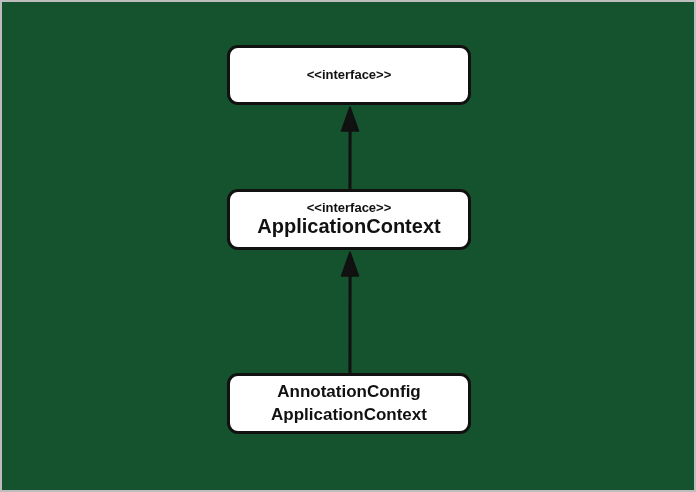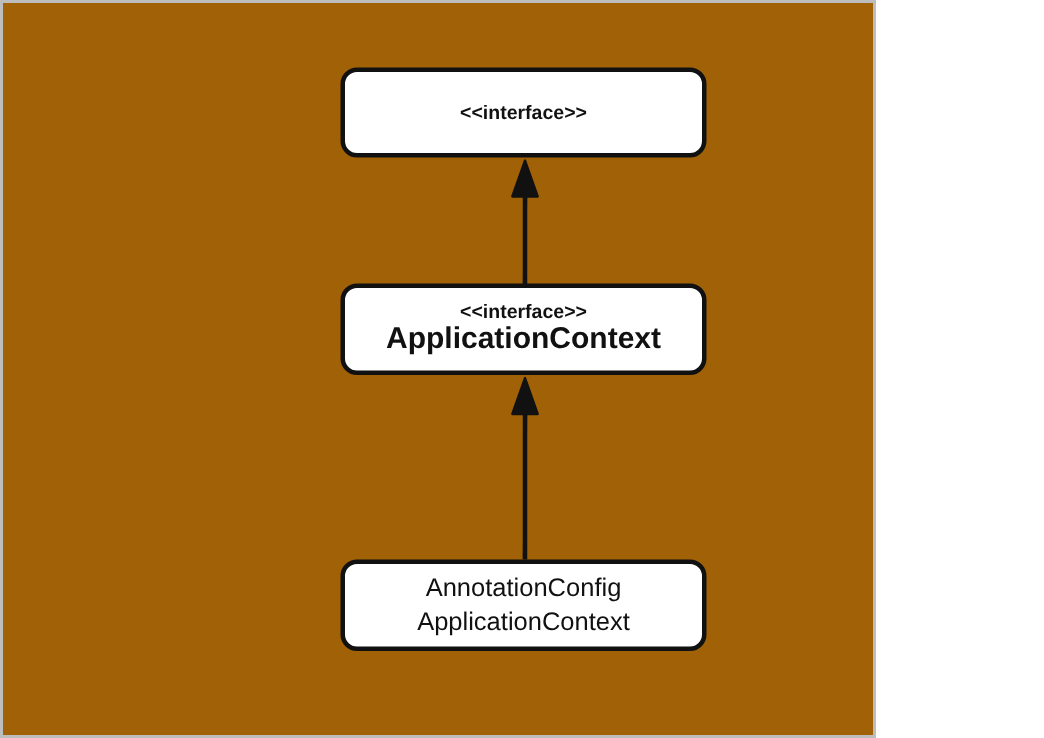--- a/index.html
+++ b/index.html
@@ -2,24 +2,24 @@
 <html><head>
 <meta charset="utf-8">
 <style>
   html, body {
     margin: 0;
     padding: 0;
     background: #ffffff;
   }
   .canvas {
     position: relative;
-    width: 584px;
+    width: 696px;
     height: 492px;
     box-sizing: border-box;
-    background: #a16207;
+    background: #14532d;
     border: 2px solid #bdbdbd;
     font-family: "Liberation Sans", "DejaVu Sans", sans-serif;
     overflow: hidden;
   }
   .uml-node {
     position: absolute;
     left: 225px;
     width: 244px;
     box-sizing: border-box;
     background: #ffffff;
@@ -41,21 +41,21 @@
     line-height: 1.15;
     letter-spacing: 0;
   }
   .node-name {
     font-size: 20px;
     font-weight: 700;
     line-height: 1.15;
   }
   .node-name-small {
     font-size: 17px;
-    font-weight: 400;
+    font-weight: 700;
     line-height: 1.3;
   }
   .arrow {
     position: absolute;
     left: 330px;
   }
   .arrow-1 { top: 103px; }
   .arrow-2 { top: 248px; }
 </style>
 </head>

